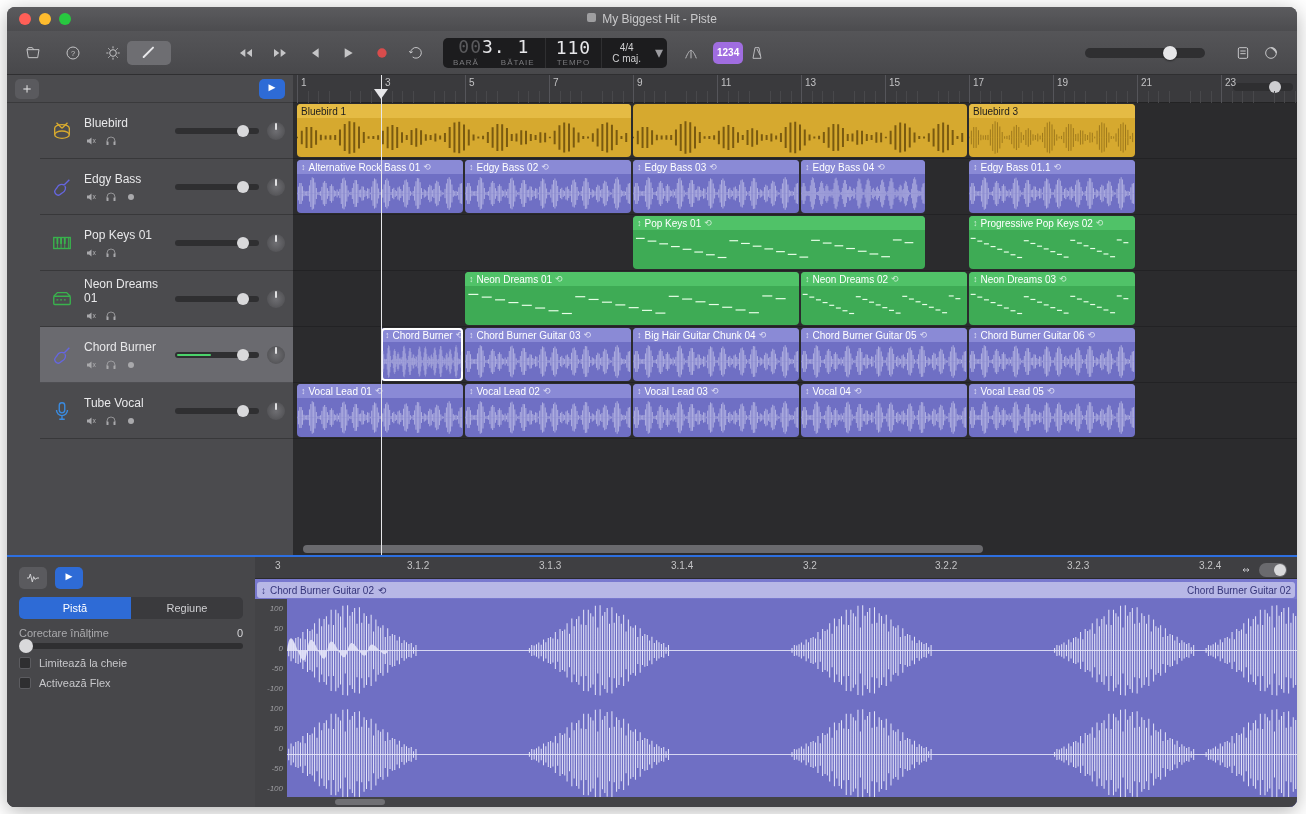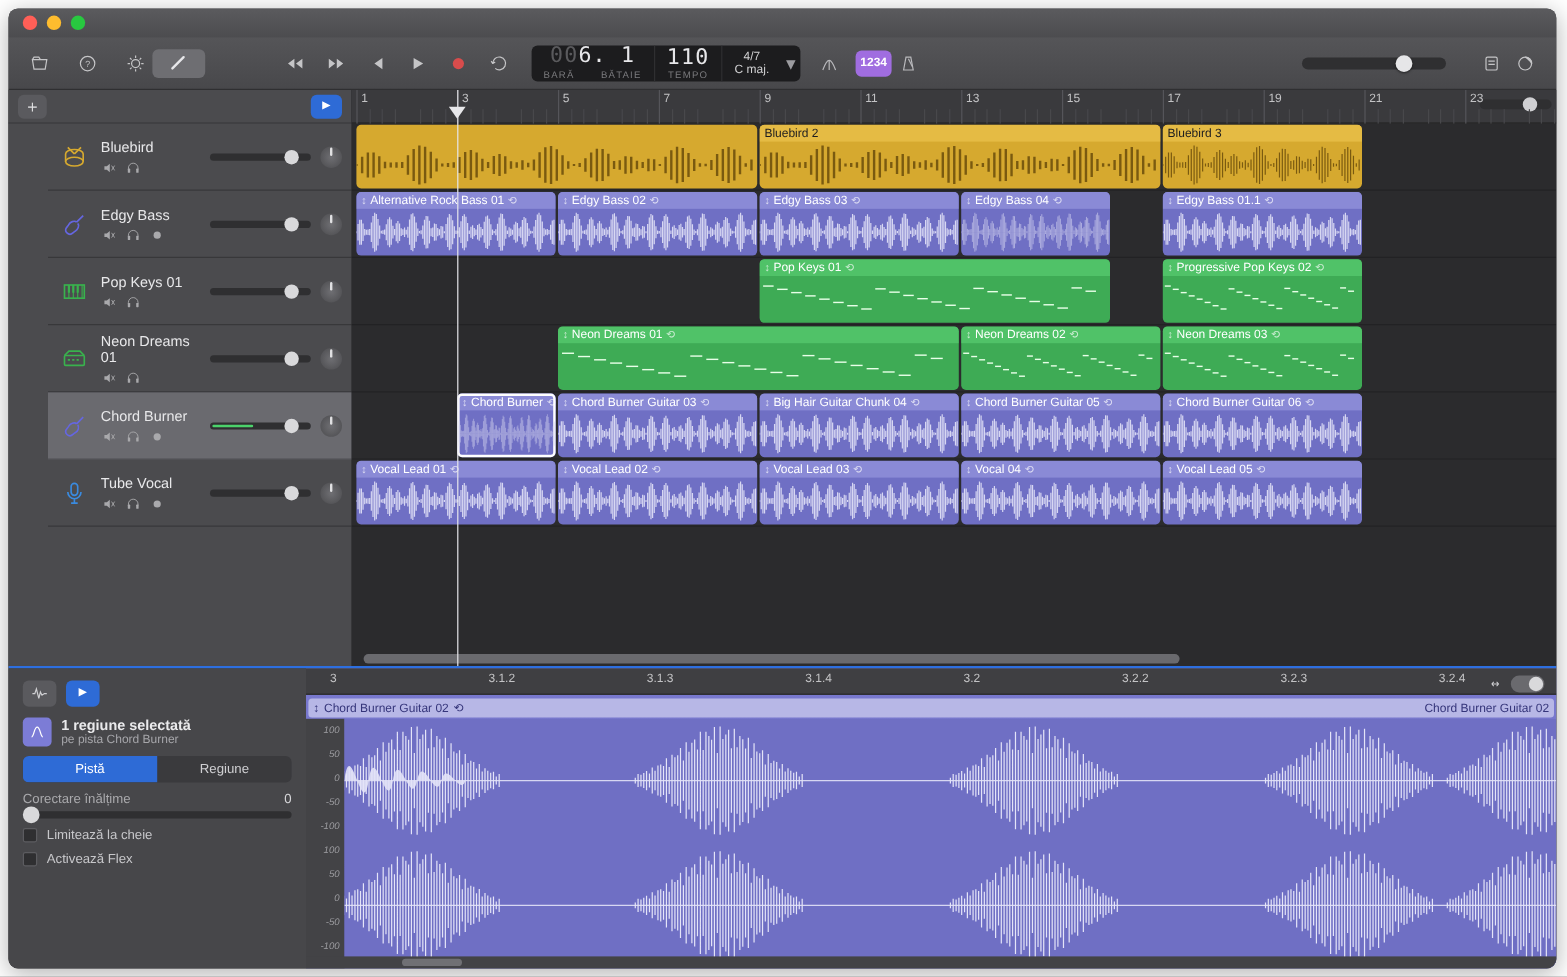--- a/index.html
+++ b/index.html
@@ -117,20 +117,21 @@
 <body>
 
 <div class="window">
 
   <div class="titlebar">
     <div class="traffic">
       <div class="tl red"></div>
       <div class="tl yel"></div>
       <div class="tl grn"></div>
     </div>
+    <div class="title"><span class="dirty"></span><span>My Biggest Hit - Piste</span></div>
   </div>
 
   <div class="toolbar">
     <div class="tb-btn">
       <svg viewBox="0 0 24 24">
           <path d="M3 7h18l-2 12H5z" fill="none" stroke="#c5c5c7" stroke-width="1.5"></path>
           <path d="M3 7l2-3h6l2 3" fill="none" stroke="#c5c5c7" stroke-width="1.5"></path>
         </svg>
     </div>
     <div class="tb-sep"></div>
@@ -181,32 +182,32 @@
         </div>
       <div class="tb-btn">
           <svg viewBox="0 0 24 24">
             <path d="M4 12a8 8 0 1 1 3 6M4 12l-2-3M4 12l3-2" fill="none" stroke="#c5c5c7" stroke-width="1.5"></path>
           </svg>
         </div>
     </div>
 
     <div class="lcd">
       <div class="cell">
-        <div><span class="big dim">00</span><span class="big">6. 1</span></div>
+        <div><span class="big dim">00</span><span class="big">3. 1</span></div>
         <div style="display:flex;gap:22px;">
             <span class="lbl">BARĂ</span>
             <span class="lbl">BĂTAIE</span>
           </div>
       </div>
       <div class="cell">
         <span class="big">110</span>
         <span class="lbl">TEMPO</span>
       </div>
       <div class="cell" style="border-right:none;">
-        <span class="tiny">4/7</span>
+        <span class="tiny">4/4</span>
         <span class="tiny">C maj.</span>
       </div>
       <div class="arrow">▾</div>
     </div>
 
     <div class="tb-btn tuner">
       <svg viewBox="0 0 24 24">
           <path d="M4 20c3-8 6-12 8-12s5 4 8 12" fill="none" stroke="#b9b9bc" stroke-width="1.5"></path>
           <path d="M12 20V8" stroke="#b9b9bc" stroke-width="1.5"></path>
         </svg>
@@ -509,30 +510,30 @@
           <div class="minor" style="left: 949px;"></div>
           <div class="minor" style="left: 959.5px;"></div>
           <div class="minor" style="left: 980.5px;"></div>
           <div class="minor" style="left: 991px;"></div>
           <div class="minor" style="left: 1001.5px;"></div>
           <div class="playhead-head" style="left: 81px;"></div>
         </div>
       <div class="lanes" id="lanes">
           <div class="lane">
             <div class="region yellow" style="left: 4px; width: 334px;">
+              <div class="hd">
+                <span>Bluebird 1</span>
+              </div>
               <div class="bd">
                 <svg class="wave" viewBox="0 0 100 100" preserveAspectRatio="none">
                   <path d="M0.00 50 v-2 M0.00 50 v2 M1.43 50 v-17.5 M1.43 50 v17.5 M2.86 50 v-26.85 M2.86 50 v26.85 M4.29 50 v-26.85 M4.29 50 v26.85 M5.71 50 v-18.65 M5.71 50 v18.65 M7.14 50 v-7.1 M7.14 50 v7.1 M8.57 50 v-5.35 M8.57 50 v5.35 M10.00 50 v-5.85 M10.00 50 v5.85 M11.43 50 v-6.6 M11.43 50 v6.6 M12.86 50 v-20.75 M12.86 50 v20.75 M14.29 50 v-34.4 M14.29 50 v34.4 M15.71 50 v-41.55 M15.71 50 v41.55 M17.14 50 v-39.1 M17.14 50 v39.1 M18.57 50 v-28.25 M18.57 50 v28.25 M20.00 50 v-14.05 M20.00 50 v14.05 M21.43 50 v-3 M21.43 50 v3 M22.86 50 v-4.1 M22.86 50 v4.1 M24.29 50 v-5.7 M24.29 50 v5.7 M25.71 50 v-17.05 M25.71 50 v17.05 M27.14 50 v-27.85 M27.14 50 v27.85 M28.57 50 v-32.1 M28.57 50 v32.1 M30.00 50 v-26.9 M30.00 50 v26.9 M31.43 50 v-13.6 M31.43 50 v13.6 M32.86 50 v-6.6 M32.86 50 v6.6 M34.29 50 v-19.3 M34.29 50 v19.3 M35.71 50 v-23.7 M35.71 50 v23.7 M37.14 50 v-18.8 M37.14 50 v18.8 M38.57 50 v-8.2 M38.57 50 v8.2 M40.00 50 v-6.1 M40.00 50 v6.1 M41.43 50 v-10.1 M41.43 50 v10.1 M42.86 50 v-5 M42.86 50 v5 M44.29 50 v-11.8 M44.29 50 v11.8 M45.71 50 v-27 M45.71 50 v27 M47.14 50 v-38.15 M47.14 50 v38.15 M48.57 50 v-40.6 M48.57 50 v40.6 M50.00 50 v-33.55 M50.00 50 v33.55 M51.43 50 v-20.65 M51.43 50 v20.65 M52.86 50 v-8 M52.86 50 v8 M54.29 50 v-2.4 M54.29 50 v2.4 M55.71 50 v-4.2 M55.71 50 v4.2 M57.14 50 v-14.25 M57.14 50 v14.25 M58.57 50 v-26.55 M58.57 50 v26.55 M60.00 50 v-34.7 M60.00 50 v34.7 M61.43 50 v-34.15 M61.43 50 v34.15 M62.86 50 v-24.25 M62.86 50 v24.25 M64.29 50 v-8.7 M64.29 50 v8.7 M65.71 50 v-10.15 M65.71 50 v10.15 M67.14 50 v-18.5 M67.14 50 v18.5 M68.57 50 v-17.5 M68.57 50 v17.5 M70.00 50 v-8.85 M70.00 50 v8.85 M71.43 50 v-6.25 M71.43 50 v6.25 M72.86 50 v-13.4 M72.86 50 v13.4 M74.29 50 v-12.1 M74.29 50 v12.1 M75.71 50 v-2.15 M75.71 50 v2.15 M77.14 50 v-17.45 M77.14 50 v17.45 M78.57 50 v-31.6 M78.57 50 v31.6 M80.00 50 v-38.75 M80.00 50 v38.75 M81.43 50 v-36.2 M81.43 50 v36.2 M82.86 50 v-25.8 M82.86 50 v25.8 M84.29 50 v-12.8 M84.29 50 v12.8 M85.71 50 v-3.65 M85.71 50 v3.65 M87.14 50 v-2.75 M87.14 50 v2.75 M88.57 50 v-10.6 M88.57 50 v10.6 M90.00 50 v-23.25 M90.00 50 v23.25 M91.43 50 v-34.45 M91.43 50 v34.45 M92.86 50 v-38.5 M92.86 50 v38.5 M94.29 50 v-32.9 M94.29 50 v32.9 M95.71 50 v-19.55 M95.71 50 v19.55 M97.14 50 v-3.85 M97.14 50 v3.85 M98.57 50 v-11.7 M98.57 50 v11.7 " stroke="#7a5a10" stroke-width="0.6"></path>
                 </svg>
               </div>
             </div>
             <div class="region yellow" style="left: 340px; width: 334px;">
-              <div class="hd">
-                <span>Bluebird 2</span>
-              </div>
               <div class="bd">
                 <svg class="wave" viewBox="0 0 100 100" preserveAspectRatio="none">
                   <path d="M0.00 50 v-2 M0.00 50 v2 M1.43 50 v-17.5 M1.43 50 v17.5 M2.86 50 v-26.85 M2.86 50 v26.85 M4.29 50 v-26.85 M4.29 50 v26.85 M5.71 50 v-18.65 M5.71 50 v18.65 M7.14 50 v-7.1 M7.14 50 v7.1 M8.57 50 v-5.35 M8.57 50 v5.35 M10.00 50 v-5.85 M10.00 50 v5.85 M11.43 50 v-6.6 M11.43 50 v6.6 M12.86 50 v-20.75 M12.86 50 v20.75 M14.29 50 v-34.4 M14.29 50 v34.4 M15.71 50 v-41.55 M15.71 50 v41.55 M17.14 50 v-39.1 M17.14 50 v39.1 M18.57 50 v-28.25 M18.57 50 v28.25 M20.00 50 v-14.05 M20.00 50 v14.05 M21.43 50 v-3 M21.43 50 v3 M22.86 50 v-4.1 M22.86 50 v4.1 M24.29 50 v-5.7 M24.29 50 v5.7 M25.71 50 v-17.05 M25.71 50 v17.05 M27.14 50 v-27.85 M27.14 50 v27.85 M28.57 50 v-32.1 M28.57 50 v32.1 M30.00 50 v-26.9 M30.00 50 v26.9 M31.43 50 v-13.6 M31.43 50 v13.6 M32.86 50 v-6.6 M32.86 50 v6.6 M34.29 50 v-19.3 M34.29 50 v19.3 M35.71 50 v-23.7 M35.71 50 v23.7 M37.14 50 v-18.8 M37.14 50 v18.8 M38.57 50 v-8.2 M38.57 50 v8.2 M40.00 50 v-6.1 M40.00 50 v6.1 M41.43 50 v-10.1 M41.43 50 v10.1 M42.86 50 v-5 M42.86 50 v5 M44.29 50 v-11.8 M44.29 50 v11.8 M45.71 50 v-27 M45.71 50 v27 M47.14 50 v-38.15 M47.14 50 v38.15 M48.57 50 v-40.6 M48.57 50 v40.6 M50.00 50 v-33.55 M50.00 50 v33.55 M51.43 50 v-20.65 M51.43 50 v20.65 M52.86 50 v-8 M52.86 50 v8 M54.29 50 v-2.4 M54.29 50 v2.4 M55.71 50 v-4.2 M55.71 50 v4.2 M57.14 50 v-14.25 M57.14 50 v14.25 M58.57 50 v-26.55 M58.57 50 v26.55 M60.00 50 v-34.7 M60.00 50 v34.7 M61.43 50 v-34.15 M61.43 50 v34.15 M62.86 50 v-24.25 M62.86 50 v24.25 M64.29 50 v-8.7 M64.29 50 v8.7 M65.71 50 v-10.15 M65.71 50 v10.15 M67.14 50 v-18.5 M67.14 50 v18.5 M68.57 50 v-17.5 M68.57 50 v17.5 M70.00 50 v-8.85 M70.00 50 v8.85 M71.43 50 v-6.25 M71.43 50 v6.25 M72.86 50 v-13.4 M72.86 50 v13.4 M74.29 50 v-12.1 M74.29 50 v12.1 M75.71 50 v-2.15 M75.71 50 v2.15 M77.14 50 v-17.45 M77.14 50 v17.45 M78.57 50 v-31.6 M78.57 50 v31.6 M80.00 50 v-38.75 M80.00 50 v38.75 M81.43 50 v-36.2 M81.43 50 v36.2 M82.86 50 v-25.8 M82.86 50 v25.8 M84.29 50 v-12.8 M84.29 50 v12.8 M85.71 50 v-3.65 M85.71 50 v3.65 M87.14 50 v-2.75 M87.14 50 v2.75 M88.57 50 v-10.6 M88.57 50 v10.6 M90.00 50 v-23.25 M90.00 50 v23.25 M91.43 50 v-34.45 M91.43 50 v34.45 M92.86 50 v-38.5 M92.86 50 v38.5 M94.29 50 v-32.9 M94.29 50 v32.9 M95.71 50 v-19.55 M95.71 50 v19.55 M97.14 50 v-3.85 M97.14 50 v3.85 M98.57 50 v-11.7 M98.57 50 v11.7 " stroke="#7a5a10" stroke-width="0.6"></path>
                 </svg>
               </div>
             </div>
             <div class="region yellow" style="left: 676px; width: 166px;">
               <div class="hd">
                 <span>Bluebird 3</span>
               </div>
@@ -923,31 +924,20 @@
             <svg viewBox="0 0 24 24" width="16">
               <path d="M3 12h3l2-6 3 12 2-8 2 4 3-2h3" fill="none" stroke="#cfcfd2" stroke-width="1.5"></path>
             </svg>
           </div>
         <div class="btn active">
             <svg viewBox="0 0 24 24" width="14">
               <path d="M6 4v16M6 4l12 6-12 6" fill="#fff"></path>
             </svg>
           </div>
       </div>
-      <div class="ed-title">
-        <div class="ic">
-            <svg viewBox="0 0 24 24" width="16">
-              <path d="M5 18c3 0 3-12 7-12s4 12 7 12" fill="none" stroke="#fff" stroke-width="1.5"></path>
-            </svg>
-          </div>
-        <div>
-          <div class="t1">1 regiune selectată</div>
-          <div class="t2">pe pista Chord Burner</div>
-        </div>
-      </div>
       <div class="seg">
         <div class="s active">Pistă</div>
         <div class="s">Regiune</div>
       </div>
       <div>
         <div class="slider-row">
           <span class="lbl">Corectare înălțime</span>
           <span class="val">0</span>
         </div>
         <div class="h-slider">

